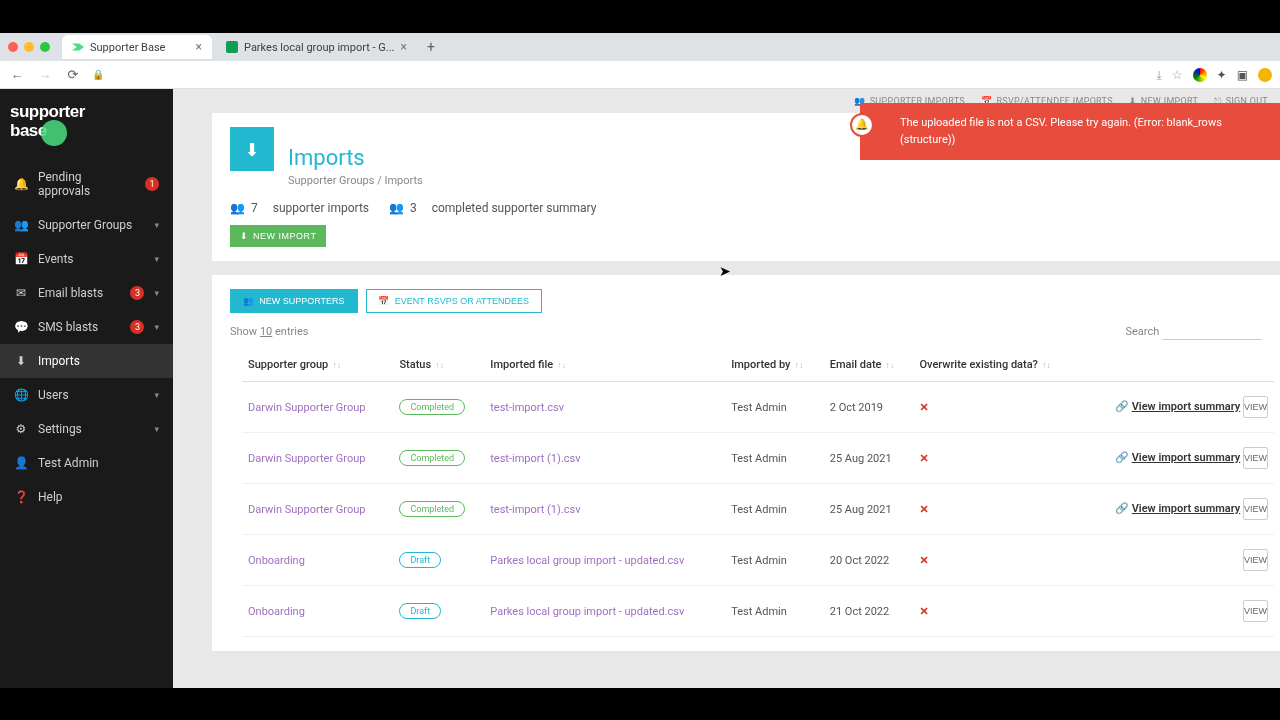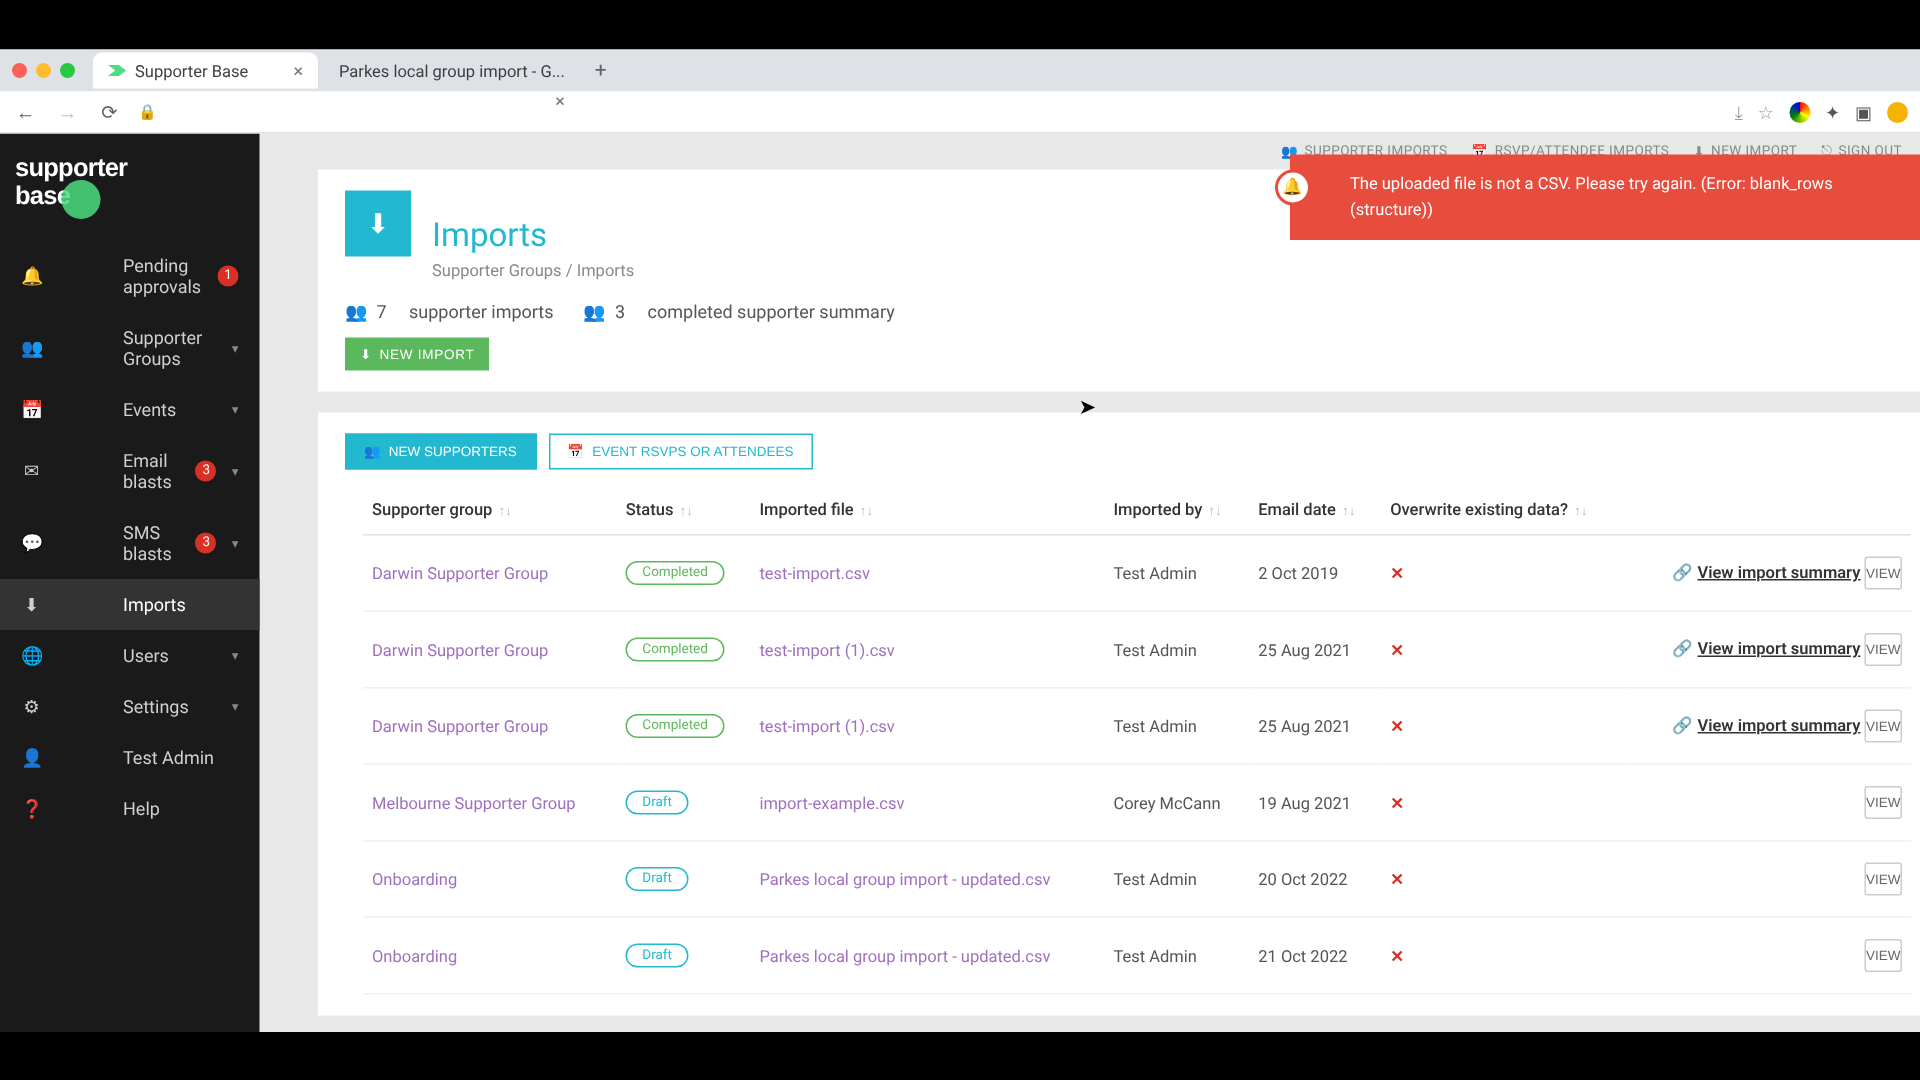--- a/index.html
+++ b/index.html
@@ -5,41 +5,41 @@
 * { box-sizing: border-box; margin: 0; padding: 0; }
 body { font-family: -apple-system, BlinkMacSystemFont, "Segoe UI", Roboto, sans-serif; background: #000; width: 1280px; height: 720px; overflow: hidden; }
 .letterbox-top { height: 33px; background: #000; }
 .letterbox-bottom { height: 32px; background: #000; position: absolute; bottom: 0; width: 100%; }
 .browser-chrome { background: #fff; position: absolute; top: 33px; left: 0; right: 0; bottom: 32px; display: flex; flex-direction: column; }
 .tab-bar { height: 28px; background: #dee1e6; display: flex; align-items: center; padding-left: 8px; }
 .traffic-lights { display: flex; gap: 6px; margin-right: 12px; }
 .tl { width: 10px; height: 10px; border-radius: 50%; }
 .tl-r { background: #ff5f57; } .tl-y { background: #febc2e; } .tl-g { background: #28c840; }
 .tab { height: 24px; background: #fff; border-radius: 6px 6px 0 0; padding: 0 10px; display: flex; align-items: center; gap: 6px; font-size: 11px; color: #3c4043; margin-right: 4px; min-width: 150px; position: relative; }
-.tab.inactive { background: transparent; flex-direction: column; }
+.tab.inactive { background: transparent; }
 .tab-close { color: #777; font-size: 12px; margin-left: auto; }
 .tab-icon { width: 12px; height: 12px; }
 .tab-icon.sb { background: #4ade80; clip-path: polygon(0 20%, 60% 20%, 100% 50%, 60% 80%, 0 80%, 40% 50%); }
 .tab-icon.gs { background: #0f9d58; border-radius: 2px; }
 .new-tab { width: 20px; height: 20px; display: flex; align-items: center; justify-content: center; color: #5f6368; font-size: 14px; }
 .url-bar { height: 28px; background: #fff; display: flex; align-items: center; padding: 0 8px; gap: 10px; border-bottom: 1px solid #e0e0e0; }
 .nav-btn { color: #5f6368; width: 18px; text-align: center; font-size: 13px; }
 .url-field { flex: 1; display: flex; align-items: center; gap: 6px; font-size: 12px; color: #5f6368; }
 .lock-icon { font-size: 10px; }
 .ext-icons { display: flex; gap: 10px; align-items: center; }
 .ext-icon { width: 14px; height: 14px; border-radius: 50%; }
 .app-body { flex: 1; display: flex; background: #e8e8e8; position: relative; overflow: hidden; gap: 39px; }
 .sidebar { width: 173px; background: #1a1a1a; color: #cfcfcf; font-size: 12px; }
 .logo-area { padding: 14px 10px; }
 .logo-text { color: #fff; font-weight: 800; font-size: 17px; line-height: 1; font-family: sans-serif; letter-spacing: -0.5px; position: relative; }
 .logo-accent { display: inline-block; width: 26px; height: 26px; background: #4ade80; border-radius: 50%; position: relative; margin-left: -6px; vertical-align: middle; opacity: 0.85; }
 .nav-item { display: flex; align-items: center; padding: 10px 14px; gap: 10px; cursor: pointer; position: relative; }
 .nav-item.active { background: #333; color: #fff; }
 .nav-icon { width: 14px; text-align: center; color: #cfcfcf; font-size: 12px; }
-.nav-label { flex: 1; margin-left: 44px; }
+.nav-label { flex: 1; }
 .nav-badge { background: #d93025; color: #fff; font-size: 9px; width: 14px; height: 14px; border-radius: 50%; display: flex; align-items: center; justify-content: center; }
 .nav-caret { color: #888; font-size: 9px; }
 .main { flex: 1; overflow-y: auto; background: #e8e8e8; }
 .topnav { height: 24px; display: flex; justify-content: flex-end; align-items: center; gap: 16px; padding: 0 12px; font-size: 9px; color: #888; letter-spacing: 0.3px; }
 .topnav-item { display: flex; align-items: center; gap: 4px; }
 .header-card { background: #fff; margin: 0 0 14px 0; padding: 14px 18px; }
 .header-top { display: flex; align-items: flex-start; gap: 14px; }
 .import-icon-box { width: 44px; height: 44px; background: #22b8cf; display: flex; align-items: center; justify-content: center; color: #fff; font-size: 18px; }
 .page-title { font-size: 22px; color: #22b8cf; font-weight: 400; margin-top: 18px; }
 .breadcrumb { font-size: 11px; color: #888; margin-top: 4px; }
@@ -221,20 +221,31 @@
         <div class="tab-buttons">
           <button class="tab-btn active">
               <span>👥</span>
               <span>NEW SUPPORTERS</span>
             </button>
           <button class="tab-btn">
               <span>📅</span>
               <span>EVENT RSVPS OR ATTENDEES</span>
             </button>
         </div>
+        <div class="table-controls">
+          <div>
+            <span>Show</span>
+            <span style="text-decoration:underline">10</span>
+            <span>entries</span>
+          </div>
+          <div>
+            <span>Search</span>
+            <input class="search-box" style="">
+          </div>
+        </div>
         <table>
           <thead>
             <tr>
               <th><span>Supporter group</span><span class="sort">↑↓</span></th>
               <th><span>Status</span><span class="sort">↑↓</span></th>
               <th><span>Imported file</span><span class="sort">↑↓</span></th>
               <th><span>Imported by</span><span class="sort">↑↓</span></th>
               <th><span>Email date</span><span class="sort">↑↓</span></th>
               <th><span>Overwrite existing data?</span><span class="sort">↑↓</span></th>
               <th></th>
@@ -262,29 +273,20 @@
               <tr>
                 <td><span class="link">Darwin Supporter Group</span></td>
                 <td><span class="badge completed">Completed</span></td>
                 <td><span class="file-link">test-import (1).csv</span></td>
                 <td>Test Admin</td>
                 <td>25 Aug 2021</td>
                 <td><span class="cross">✕</span></td>
                 <td class="actions-cell"><span>🔗</span> <a class="summary-link">View import summary</a> <button class="view-btn">VIEW</button></td>
               </tr>
               <tr>
-                <td><span class="link">Melbourne Supporter Group</span></td>
-                <td><span class="badge draft">Draft</span></td>
-                <td><span class="file-link">import-example.csv</span></td>
-                <td>Corey McCann</td>
-                <td>19 Aug 2021</td>
-                <td><span class="cross">✕</span></td>
-                <td class="actions-cell"><button class="view-btn">VIEW</button></td>
-              </tr>
-              <tr>
                 <td><span class="link">Onboarding</span></td>
                 <td><span class="badge draft">Draft</span></td>
                 <td><span class="file-link">Parkes local group import - updated.csv</span></td>
                 <td>Test Admin</td>
                 <td>20 Oct 2022</td>
                 <td><span class="cross">✕</span></td>
                 <td class="actions-cell"><button class="view-btn">VIEW</button></td>
               </tr>
               <tr>
                 <td><span class="link">Onboarding</span></td>

